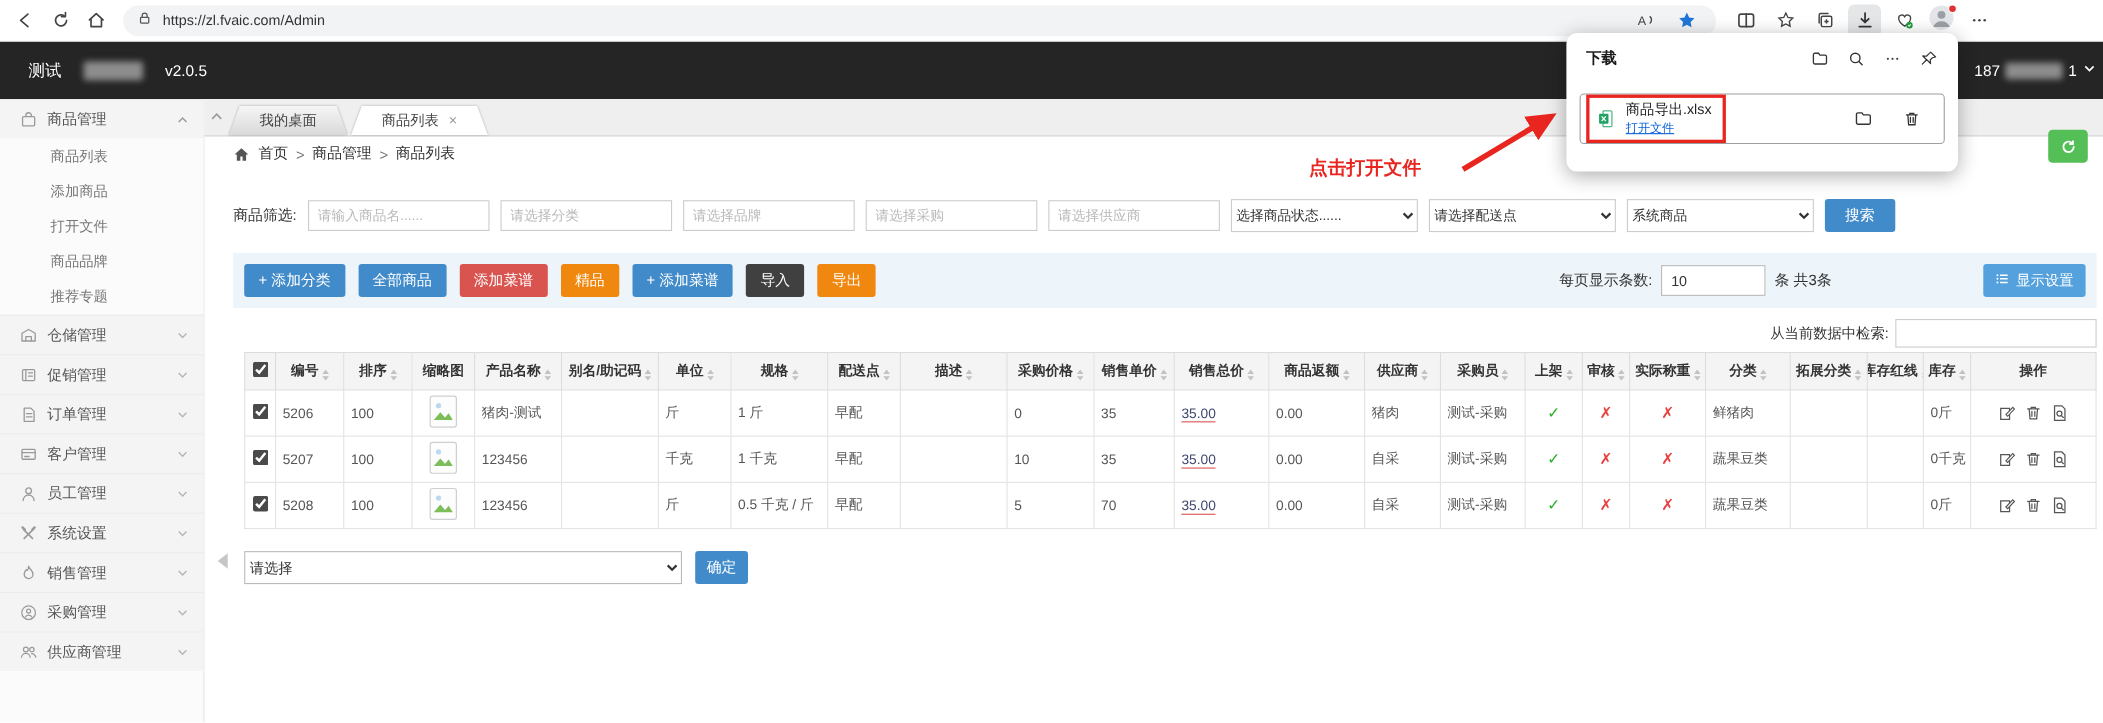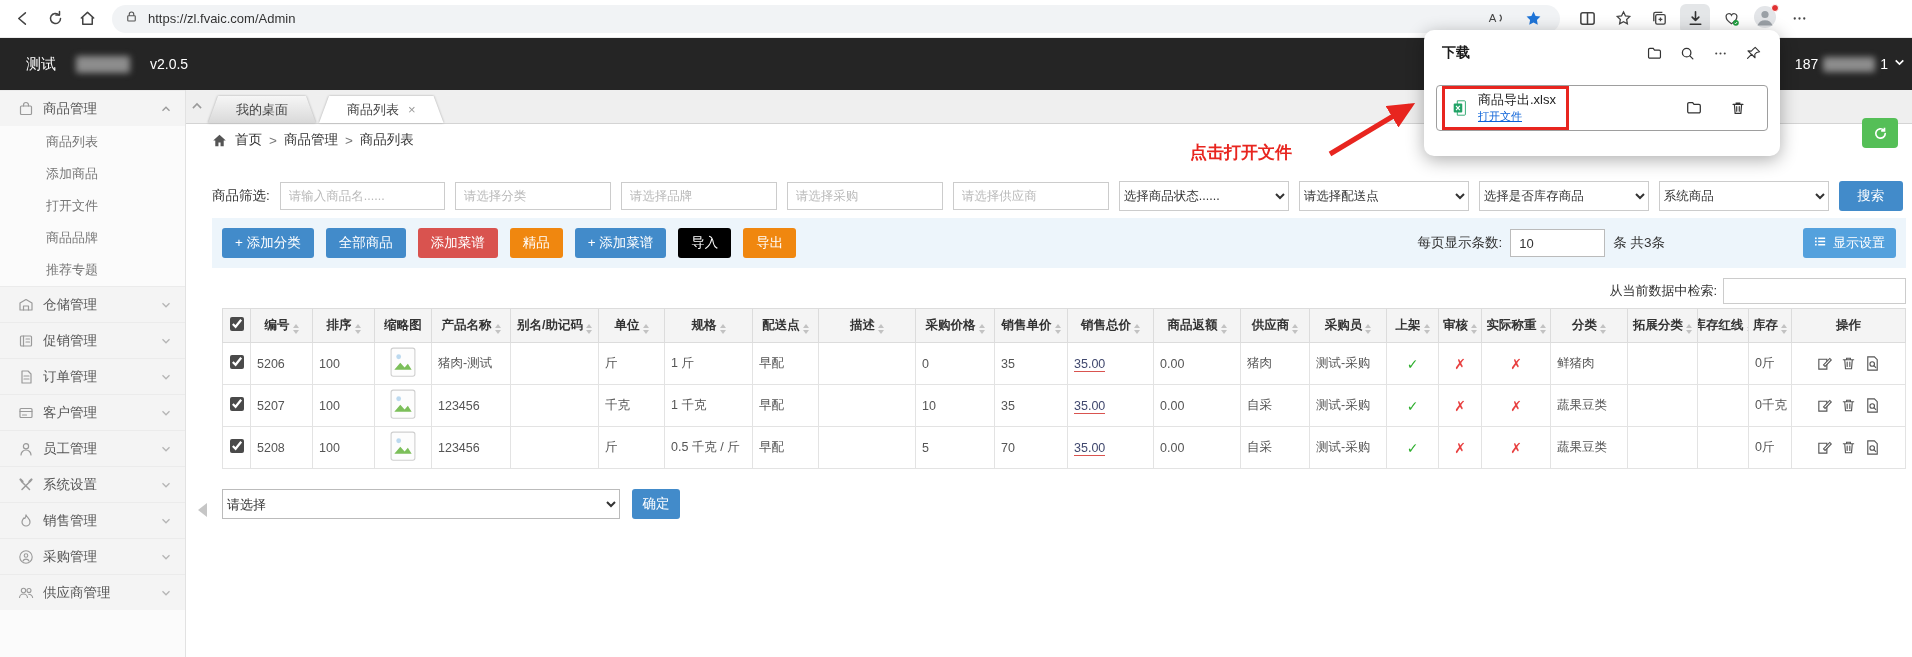--- a/index.html
+++ b/index.html
@@ -58,21 +58,21 @@
 
   .page{padding:0 14px 0 26px}
   .filter-row{margin-top:25px;display:flex;align-items:center;gap:10px}
   .filter-label{font-size:13.5px;color:#333;white-space:nowrap}
   .f-input{height:28px;border:1px solid #ccc;padding:0 8px;font-size:12.5px;color:#333;width:156px}
   .f-input::placeholder{color:#b9b9b9}
   .f-input.first{width:165px}
   .f-select{height:30px;border:1px solid #ccc;width:170px;font-size:12.5px;color:#333;background:#fff}
   .search-btn{height:30px;width:64px;background:#428bca;color:#fff;border:none;border-radius:3px;font-size:13.5px;cursor:pointer}
 
-  .toolbar{margin-top:7px;height:50px;background:#edf5fb;display:flex;align-items:center;padding:0 10px;}
+  .toolbar{margin-top:19px;height:50px;background:#edf5fb;display:flex;align-items:center;padding:0 10px;}
   .tb-btn{height:30px;padding:0 13px;border:none;border-radius:3px;color:#fff;font-size:13.5px;cursor:pointer;white-space:nowrap}
   .tb-right{margin-left:auto;display:flex;align-items:center;gap:8px;font-size:13.5px;color:#333}
   .pagesize-input{width:95px;height:28px;border:1px solid #bbb;padding:0 8px;font-size:13px;color:#333}
   .display-btn{height:30px;padding:0 11px;background:#54a1dd;color:#fff;border:none;border-radius:3px;font-size:13px;display:flex;align-items:center;gap:6px;cursor:pointer}
   .display-btn svg{width:13px;height:13px}
 
   .search-row{margin-top:10px;display:flex;justify-content:flex-end;align-items:center;gap:6px;font-size:13px;color:#333}
   .search-row input{width:183px;height:26px;border:1px solid #ccc;padding:0 6px}
 
   table.grid{margin-top:4px;margin-left:10px;border-collapse:collapse;table-layout:fixed;width:1683px;font-size:12.5px}
@@ -418,33 +418,32 @@
       <div class="page">
         <div class="filter-row" id="filterrow">
           <span class="filter-label">商品筛选:</span>
         <input class="f-input first" placeholder="请输入商品名......" style="">
             <input class="f-input" placeholder="请选择分类" style="">
             <input class="f-input" placeholder="请选择品牌" style="">
             <input class="f-input" placeholder="请选择采购" style="">
             <input class="f-input" placeholder="请选择供应商" style="">
             <select class="f-select"><option>选择商品状态......</option></select>
             <select class="f-select"><option>请选择配送点</option></select>
-            <select class="f-select"><option>选择是否库存商品</option></select>
             <select class="f-select"><option>系统商品</option></select>
             <button class="search-btn">搜索</button>
           </div>
 
         <div class="toolbar">
           <span id="tbbtns" style="display:flex;gap:12px">
               <button class="tb-btn" style="background: rgb(66, 139, 202);">+ 添加分类</button>
               <button class="tb-btn" style="background: rgb(66, 139, 202);">全部商品</button>
               <button class="tb-btn" style="background: rgb(217, 83, 79);">添加菜谱</button>
               <button class="tb-btn" style="background: rgb(240, 135, 15);">精品</button>
               <button class="tb-btn" style="background: rgb(66, 139, 202);">+ 添加菜谱</button>
-              <button class="tb-btn" style="background: #000000;">导入</button>
+              <button class="tb-btn" style="background: #404040;">导入</button>
               <button class="tb-btn" style="background: rgb(240, 135, 15);">导出</button>
             </span>
           <span class="tb-right">
             <span>每页显示条数:</span>
             <input class="pagesize-input" value="10" style="">
             <span>条 共3条</span>
             <button class="display-btn" style="margin-left:130px">
               <span><svg viewBox="0 0 14 14">
                     <path d="M4.5 3.5H12M4.5 7H12M4.5 10.5H12" stroke="#fff" stroke-width="1.5"></path>
                     <circle cx="2" cy="3.5" r="1" fill="#fff"></circle>

